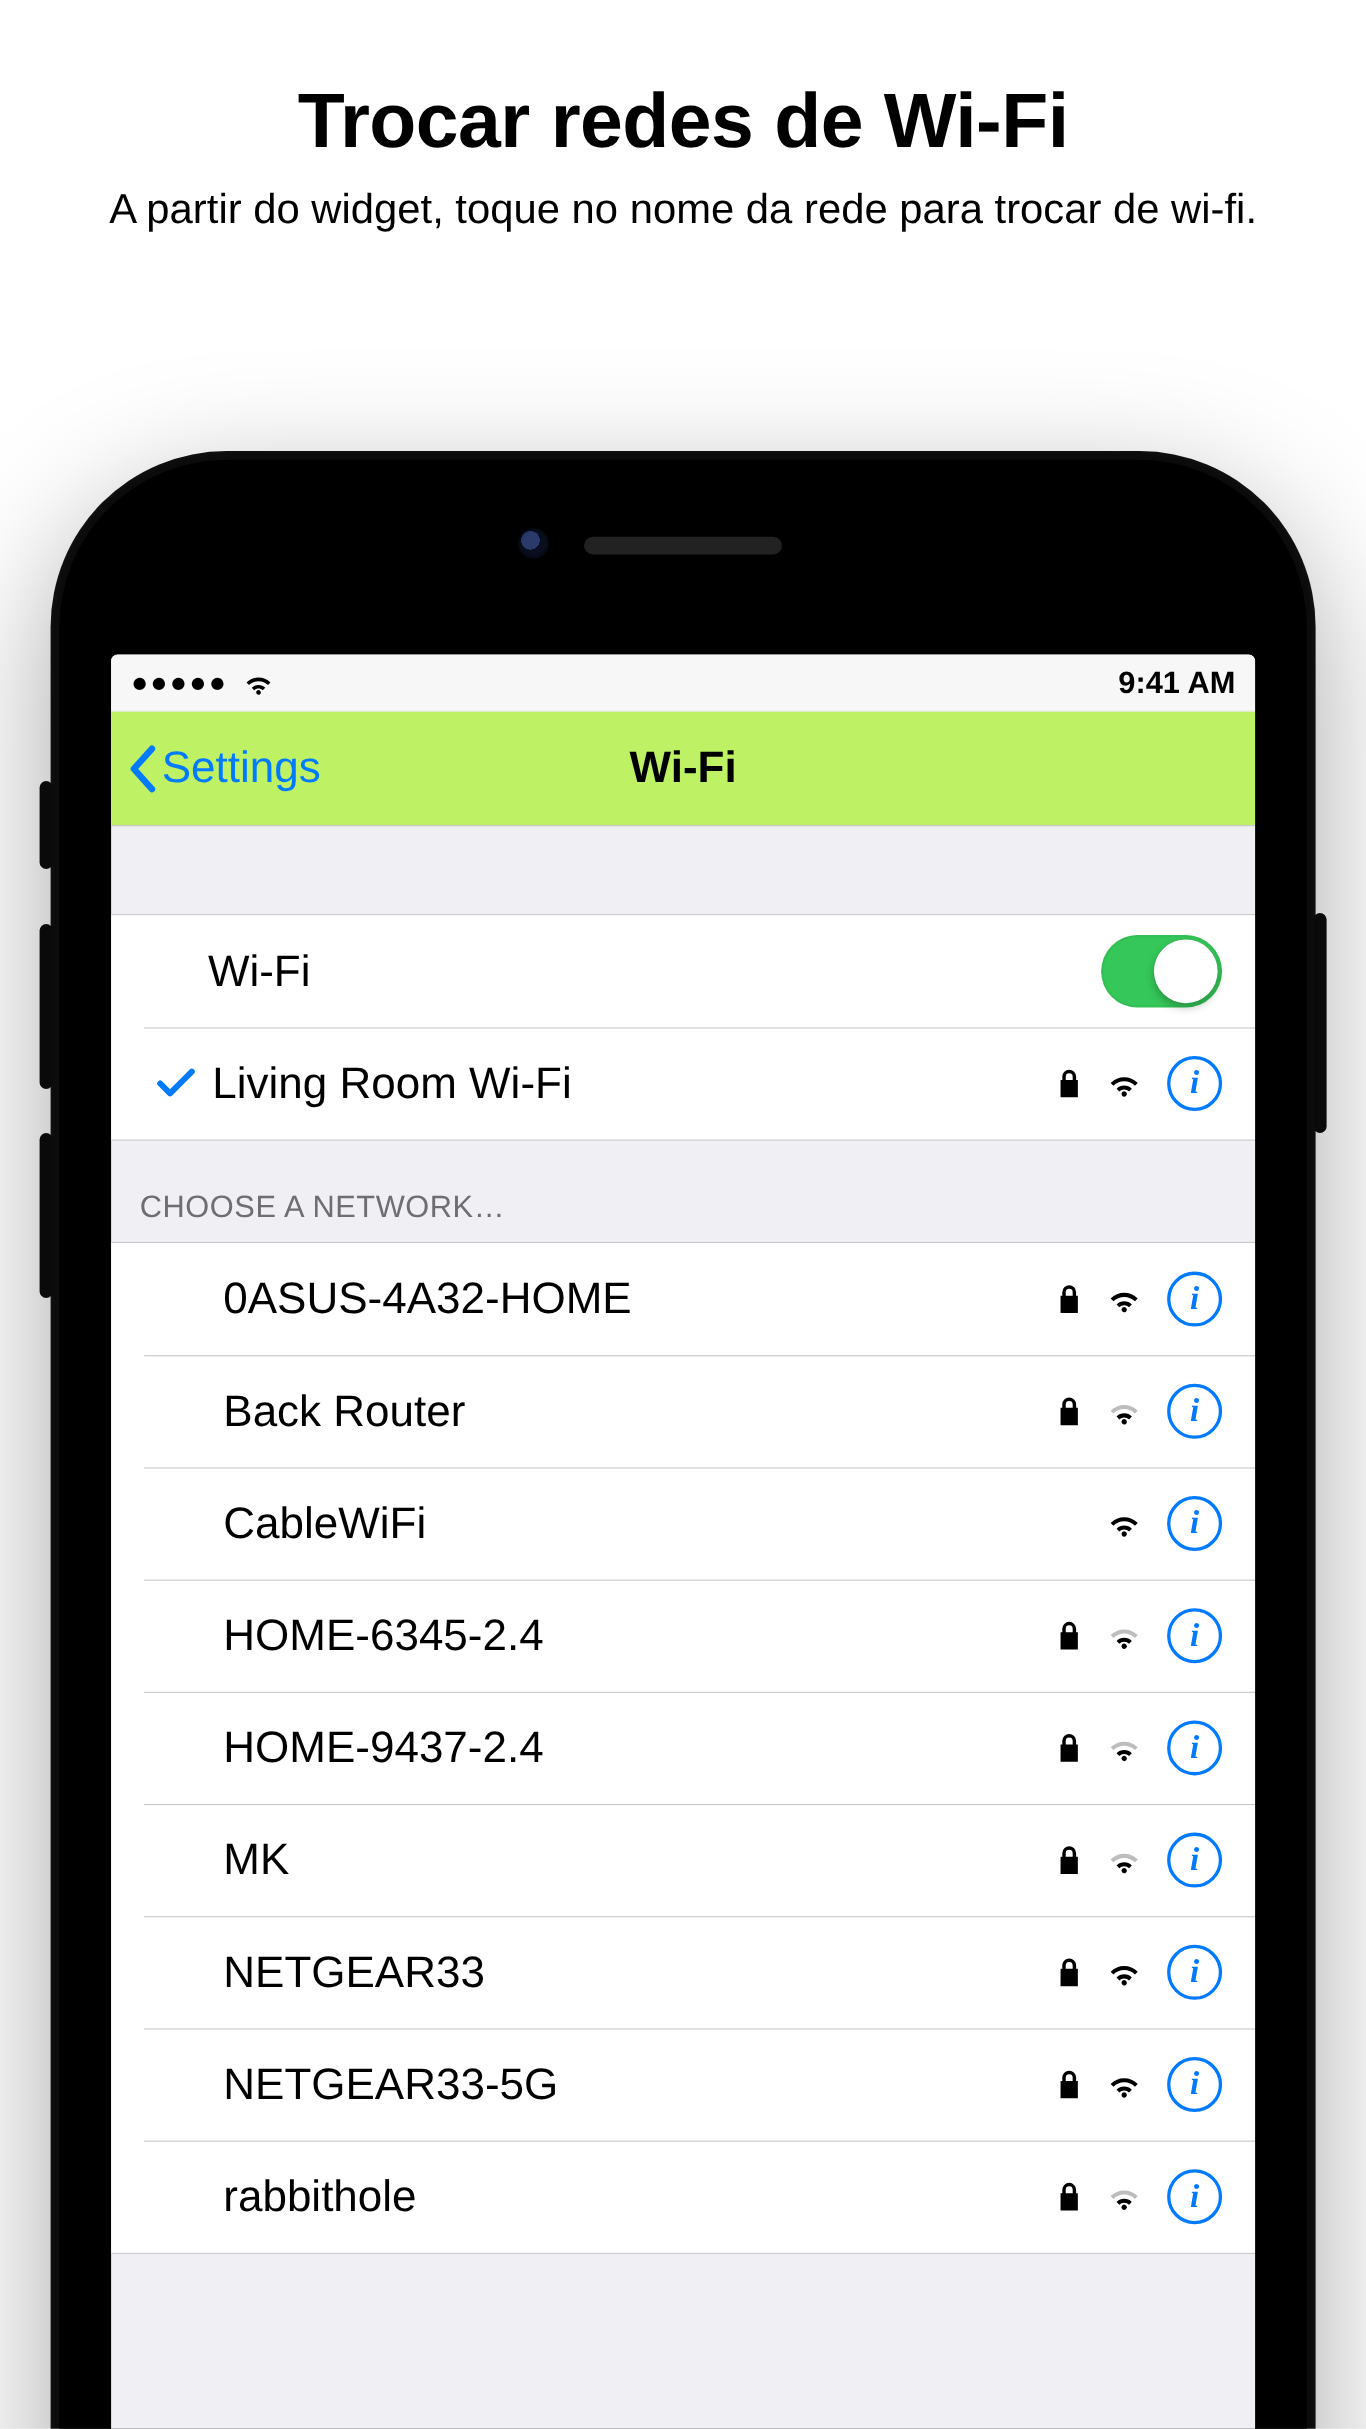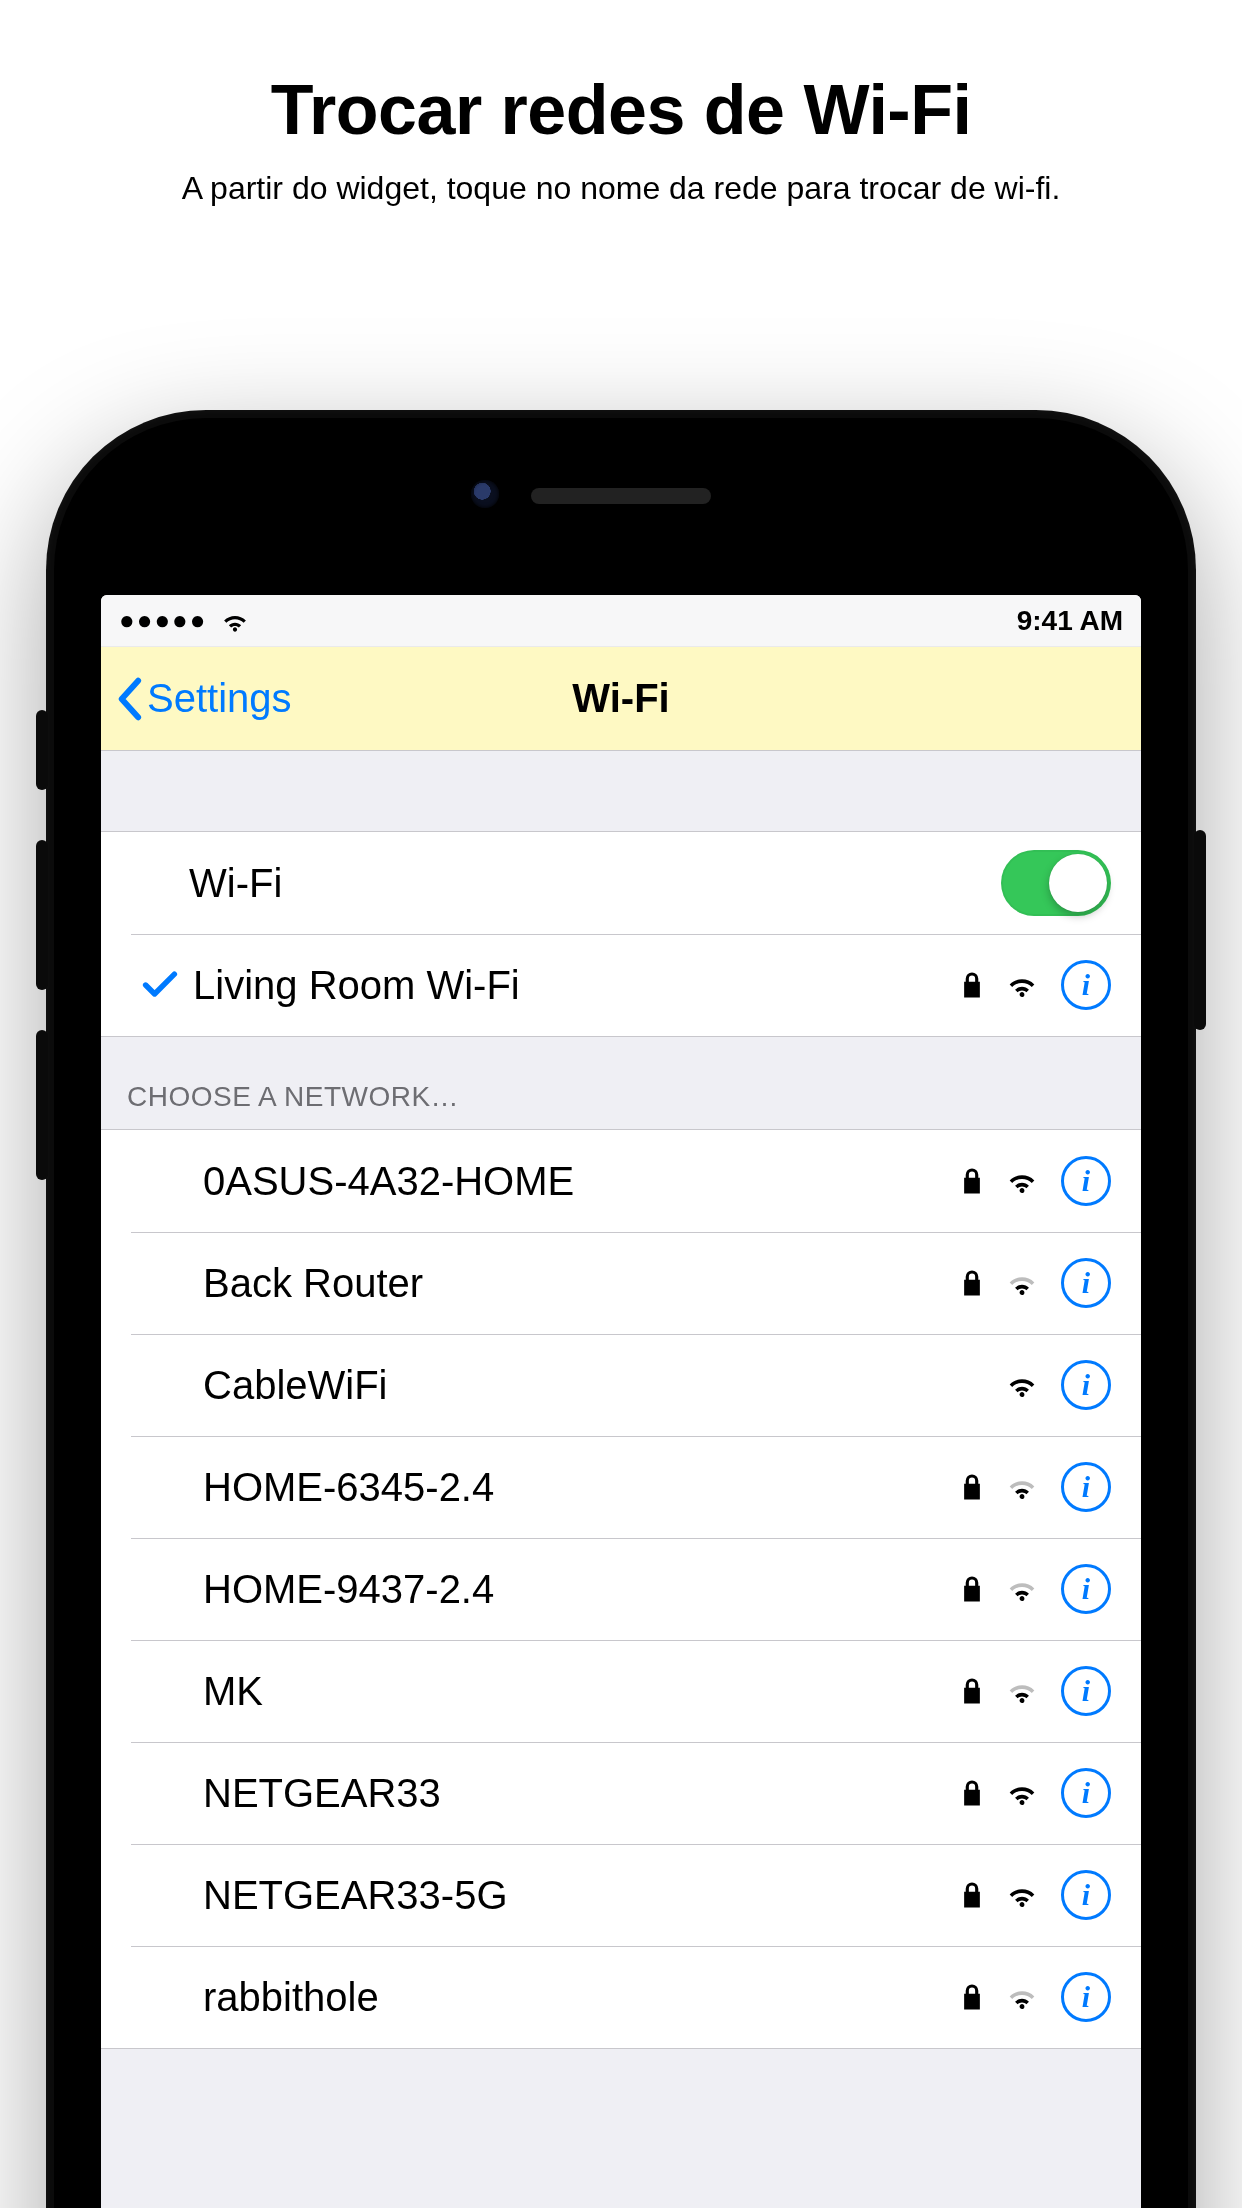--- a/index.html
+++ b/index.html
@@ -1,20 +1,20 @@
 <!DOCTYPE html>
 <html><head>
 <meta charset="utf-8">
 <style>
   * { box-sizing: border-box; margin: 0; padding: 0; }
   html, body { width: 1242px; height: 2208px; background: #ffffff; font-family: -apple-system, "Helvetica Neue", Helvetica, Arial, sans-serif; -webkit-font-smoothing: antialiased; }
   .page { width: 1242px; height: 2208px; position: relative; overflow: hidden; }
 
   .promo-title { text-align: center; font-size: 70px; font-weight: 700; color: #000; margin-top: 70px; letter-spacing: -0.5px; }
-  .promo-sub { text-align: center; font-size: 32px; font-weight: 400; color: #000; margin-top: 18px; line-height: 1.25; padding: 0 55px; }
+  .promo-sub { text-align: center; font-size: 38px; font-weight: 400; color: #000; margin-top: 18px; line-height: 1.25; padding: 0 55px; }
 
   .phone {
     position: absolute; left: 50%; transform: translateX(-50%);
     top: 410px; width: 1150px; height: 2100px;
     background: #0b0b0b; border-radius: 160px;
     box-shadow: 0 40px 120px rgba(0,0,0,0.35), inset 0 0 8px rgba(255,255,255,0.05);
   }
   .phone::before { content:""; position:absolute; inset:8px; border-radius:152px; background:#000; }
   .side-btn { position:absolute; background:#0a0a0a; border-radius:6px; }
   .side-btn.left1 { left:-10px; top:300px; width:12px; height:80px; }
@@ -35,21 +35,21 @@
   .sb-left { display:flex; align-items:center; gap:12px; flex:1; }
   .sb-dots { letter-spacing:2px; font-size:26px; }
   .sb-center { flex:0 0 auto; font-weight:600; font-size:28px; }
   .sb-right { flex:1; display:flex; justify-content:flex-end; align-items:center; gap:10px; }
   .battery { width:56px; height:24px; border:2.5px solid #000; border-radius:5px; position:relative; }
   .battery::after { content:""; position:absolute; right:-7px; top:6px; width:5px; height:10px; background:#000; border-radius:0 3px 3px 0;}
   .battery-fill { position:absolute; inset:2px; background:#35c759; border-radius:2px;}
   .bolt { font-size:22px; }
 
   
-  .navbar { height:104px; background:#fef9c3; border-bottom:1px solid #c8c7cc; display:flex; align-items:center; position:relative;text-align:center; }
+  .navbar { height:104px; background:#bef264; border-bottom:1px solid #c8c7cc; display:flex; align-items:center; position:relative;text-align:center; }
   .back { position:absolute; left:14px; display:flex; align-items:center; color:#007aff; font-size:40px; gap:4px; }
   .back-chevron svg { display:block; }
   .nav-title { margin:0 auto; font-size:40px; font-weight:600; color:#000; }
 
   .spacer { height:80px; }
 
   .group { background:#fff; border-top:1px solid #c8c7cc; border-bottom:1px solid #c8c7cc; }
   .row { display:flex; align-items:center; min-height:102px; padding:0 30px 0 30px; position:relative; }
   .row + .row::before { content:""; position:absolute; left:30px; right:0; top:0; height:1px; background:#c8c7cc; }
   .row .leading { width:58px; display:flex; justify-content:center; }

